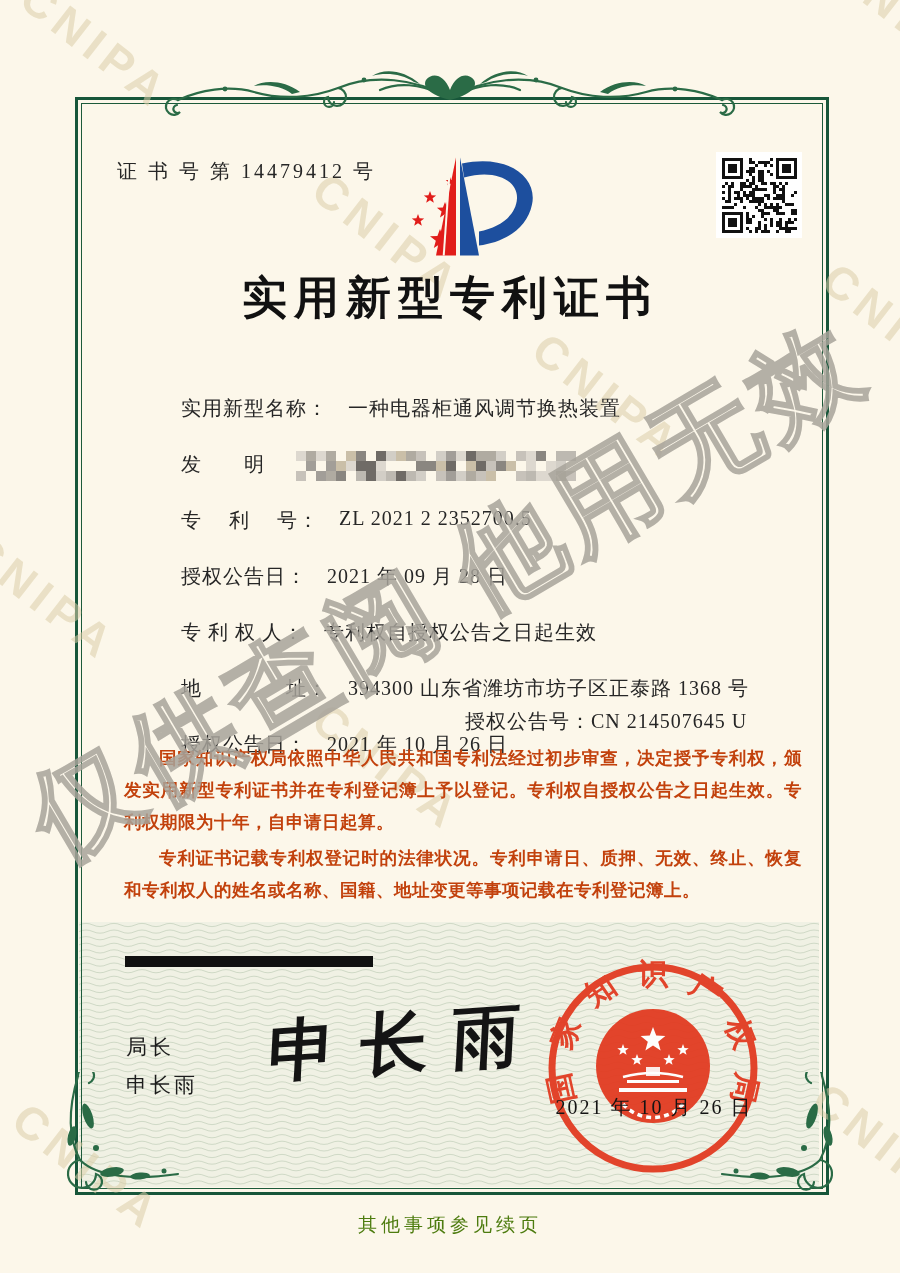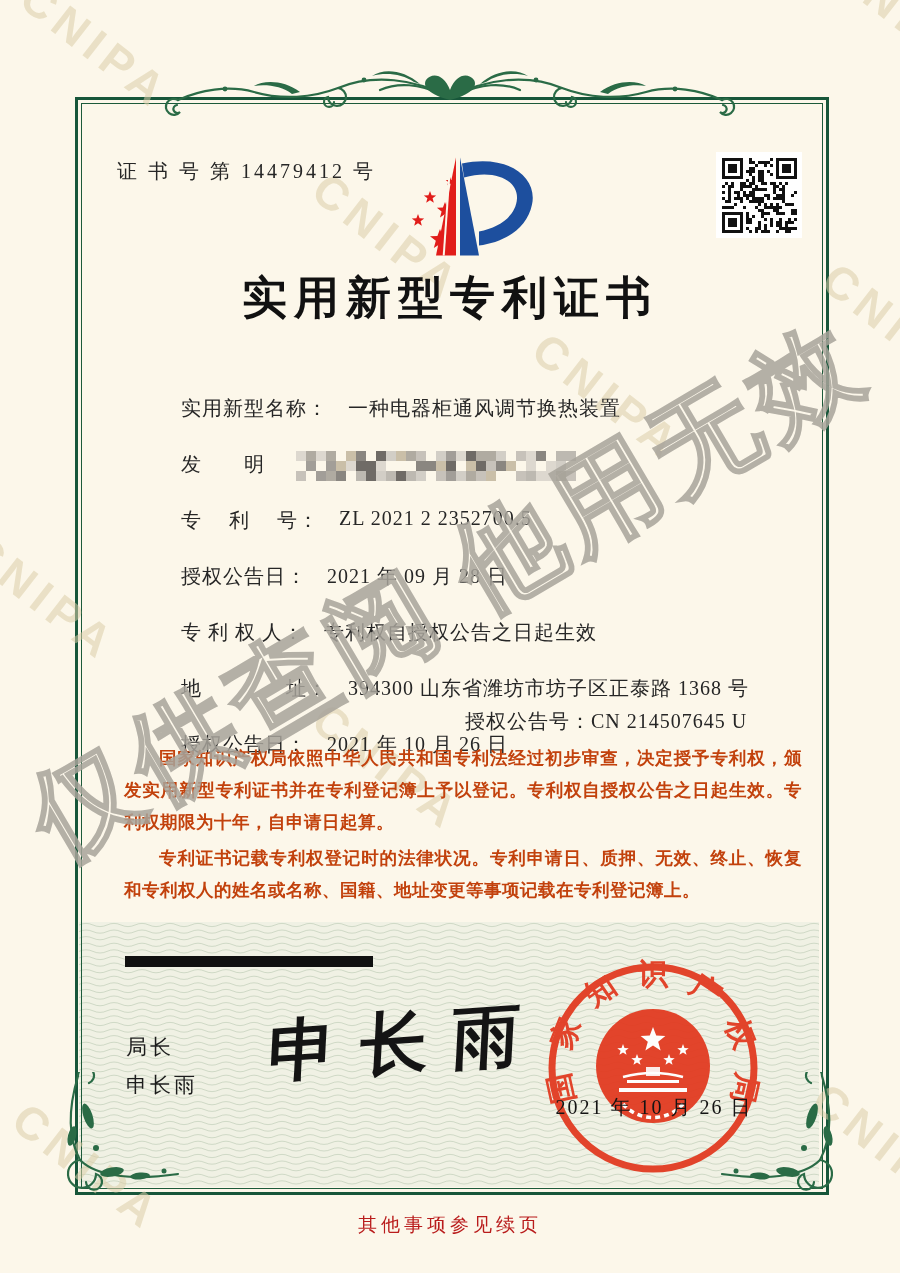--- a/index.html
+++ b/index.html
@@ -55,21 +55,21 @@
   .black-bar{position:absolute;left:125px;top:956px;width:248px;height:11px;background:#101010;z-index:4;}
   .director{position:absolute;left:126px;top:1028px;z-index:4;font-size:21px;letter-spacing:3px;line-height:38px;color:#1c1c1c;font-family:"Liberation Sans","DejaVu Sans",sans-serif;}
   .signature{position:absolute;left:268px;top:998px;z-index:4;font-size:68px;font-weight:600;
              letter-spacing:24px;color:#141414;transform:rotate(-4deg) skewX(-7deg);white-space:nowrap;}
   .seal{position:absolute;left:538px;top:953px;width:230px;height:230px;z-index:4;opacity:.94;}
   .seal-date{position:absolute;left:538px;top:1094px;width:232px;text-align:center;z-index:5;
              font-size:20px;letter-spacing:2px;color:#141414;}
   .page-info{position:absolute;left:0;top:1155px;width:900px;text-align:center;z-index:4;
              font-size:16px;letter-spacing:2px;color:#222;}
   .note{position:absolute;left:0;top:1212px;width:900px;text-align:center;z-index:3;
-        font-size:19px;letter-spacing:4px;color:#b91c1c;}
+        font-size:19px;letter-spacing:4px;color:#4d7c0f;}
 
   .orn-stroke{fill:none;stroke:#2a6b46;stroke-width:2.2px;stroke-linecap:round;}
   .orn-fill{fill:#2a6b46;stroke:none;}
 </style>
 </head>
 <body>
 
 <div class="page">
 
   <svg class="band" id="bandSvg" viewBox="0 0 740 265">

